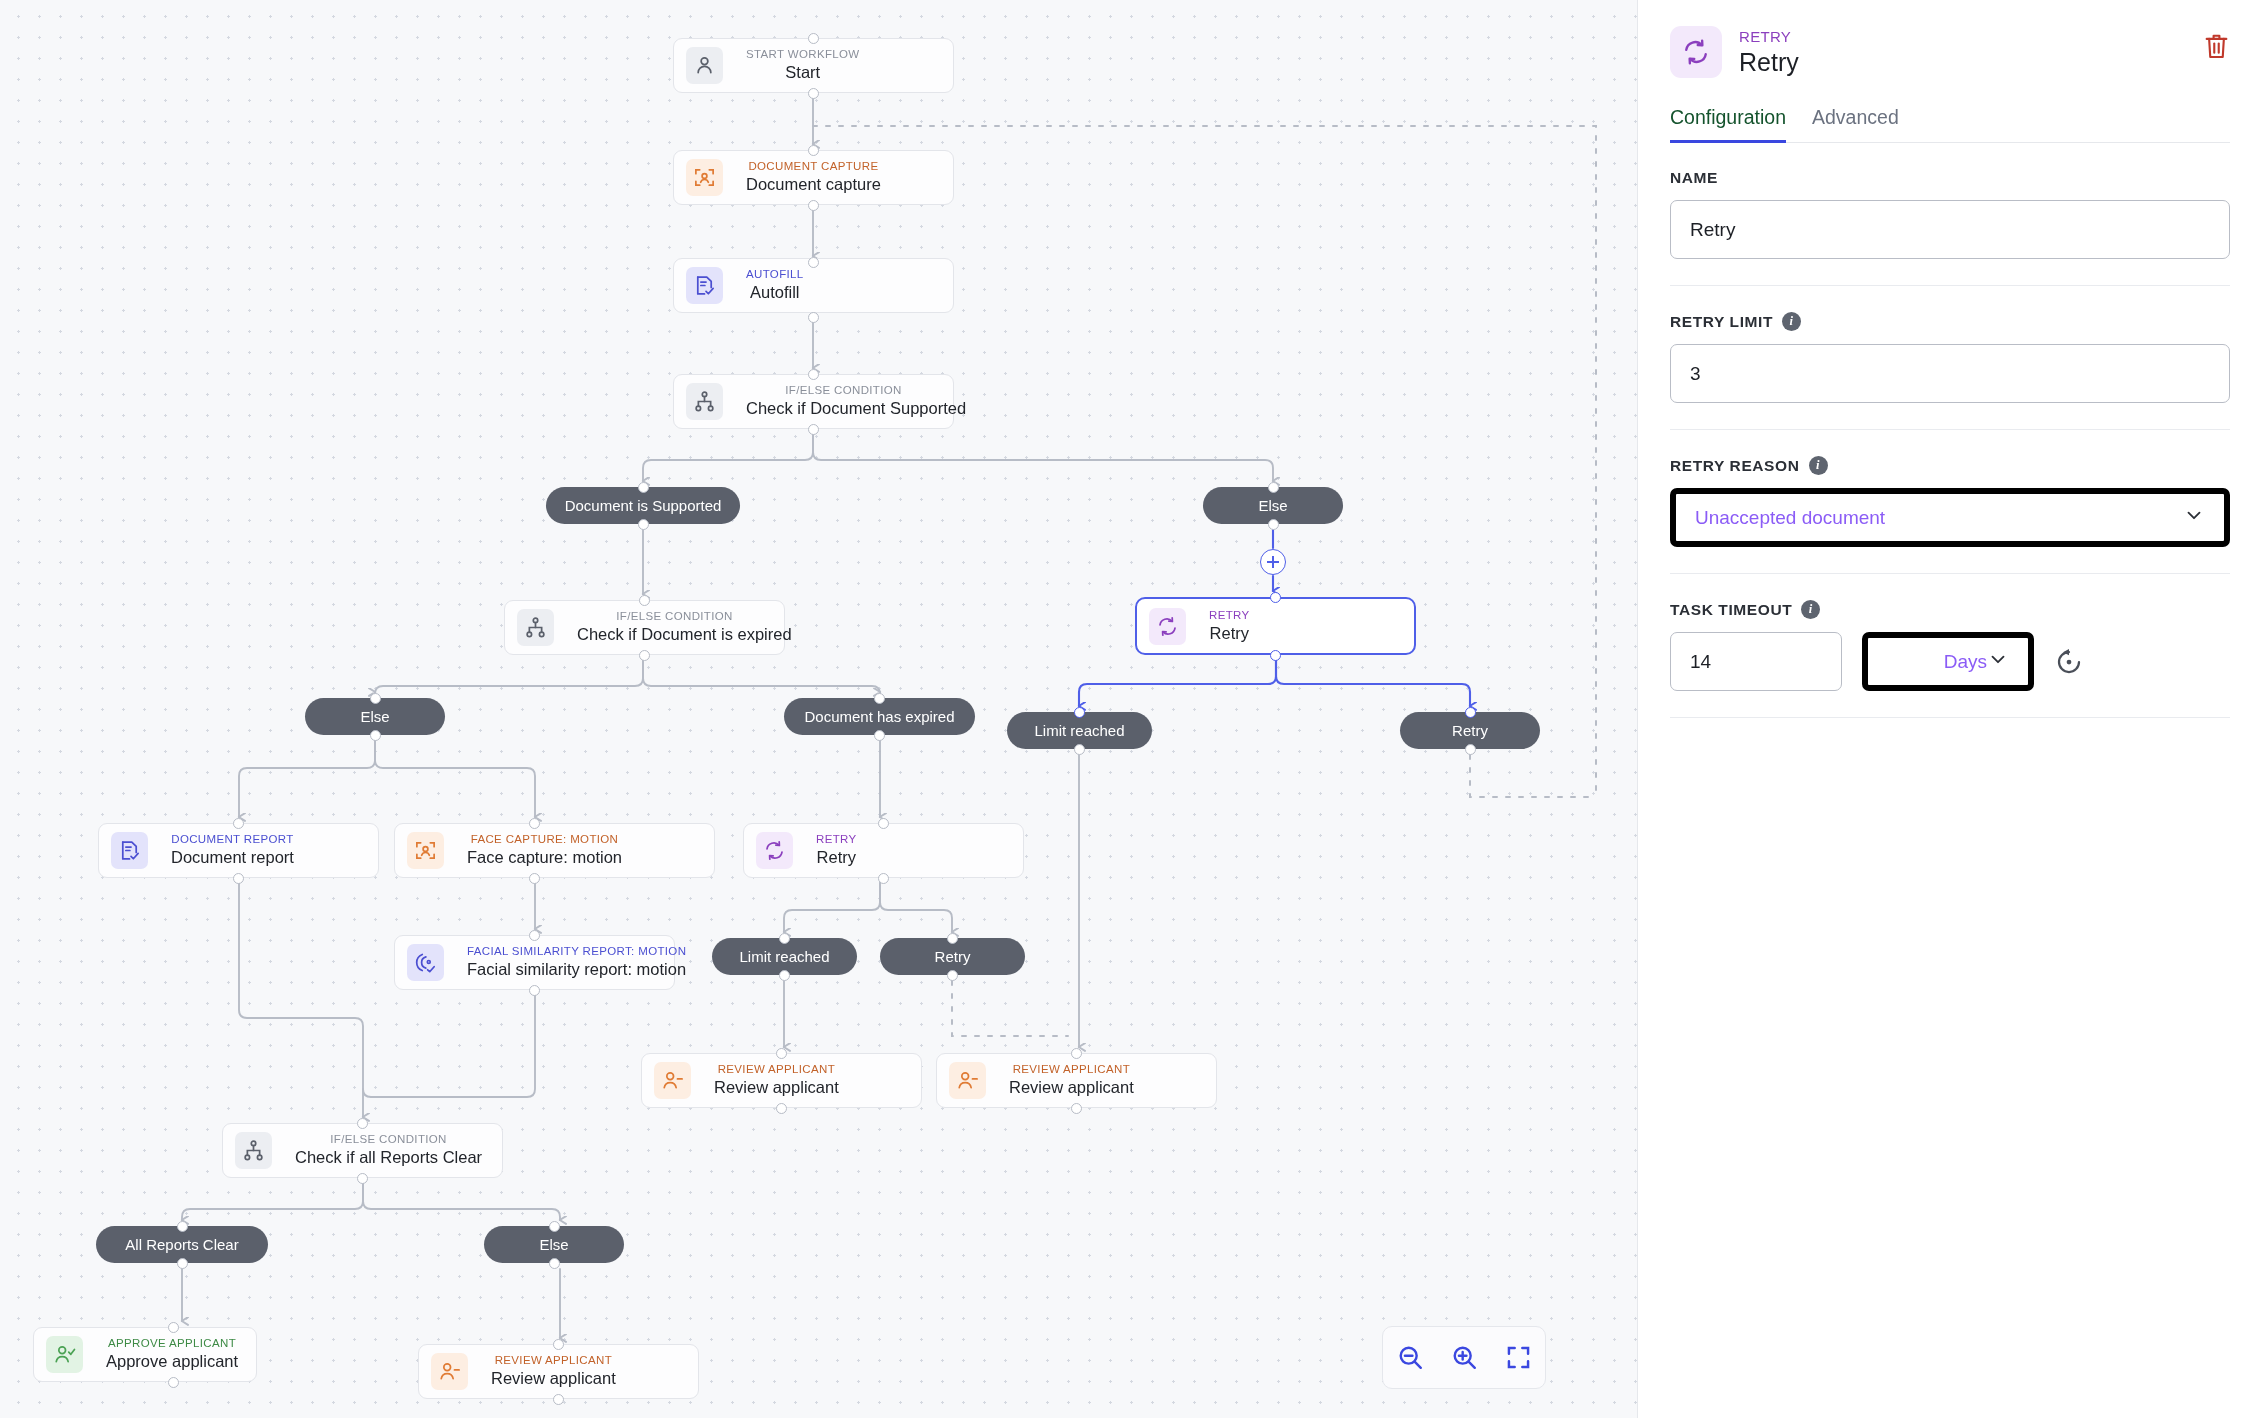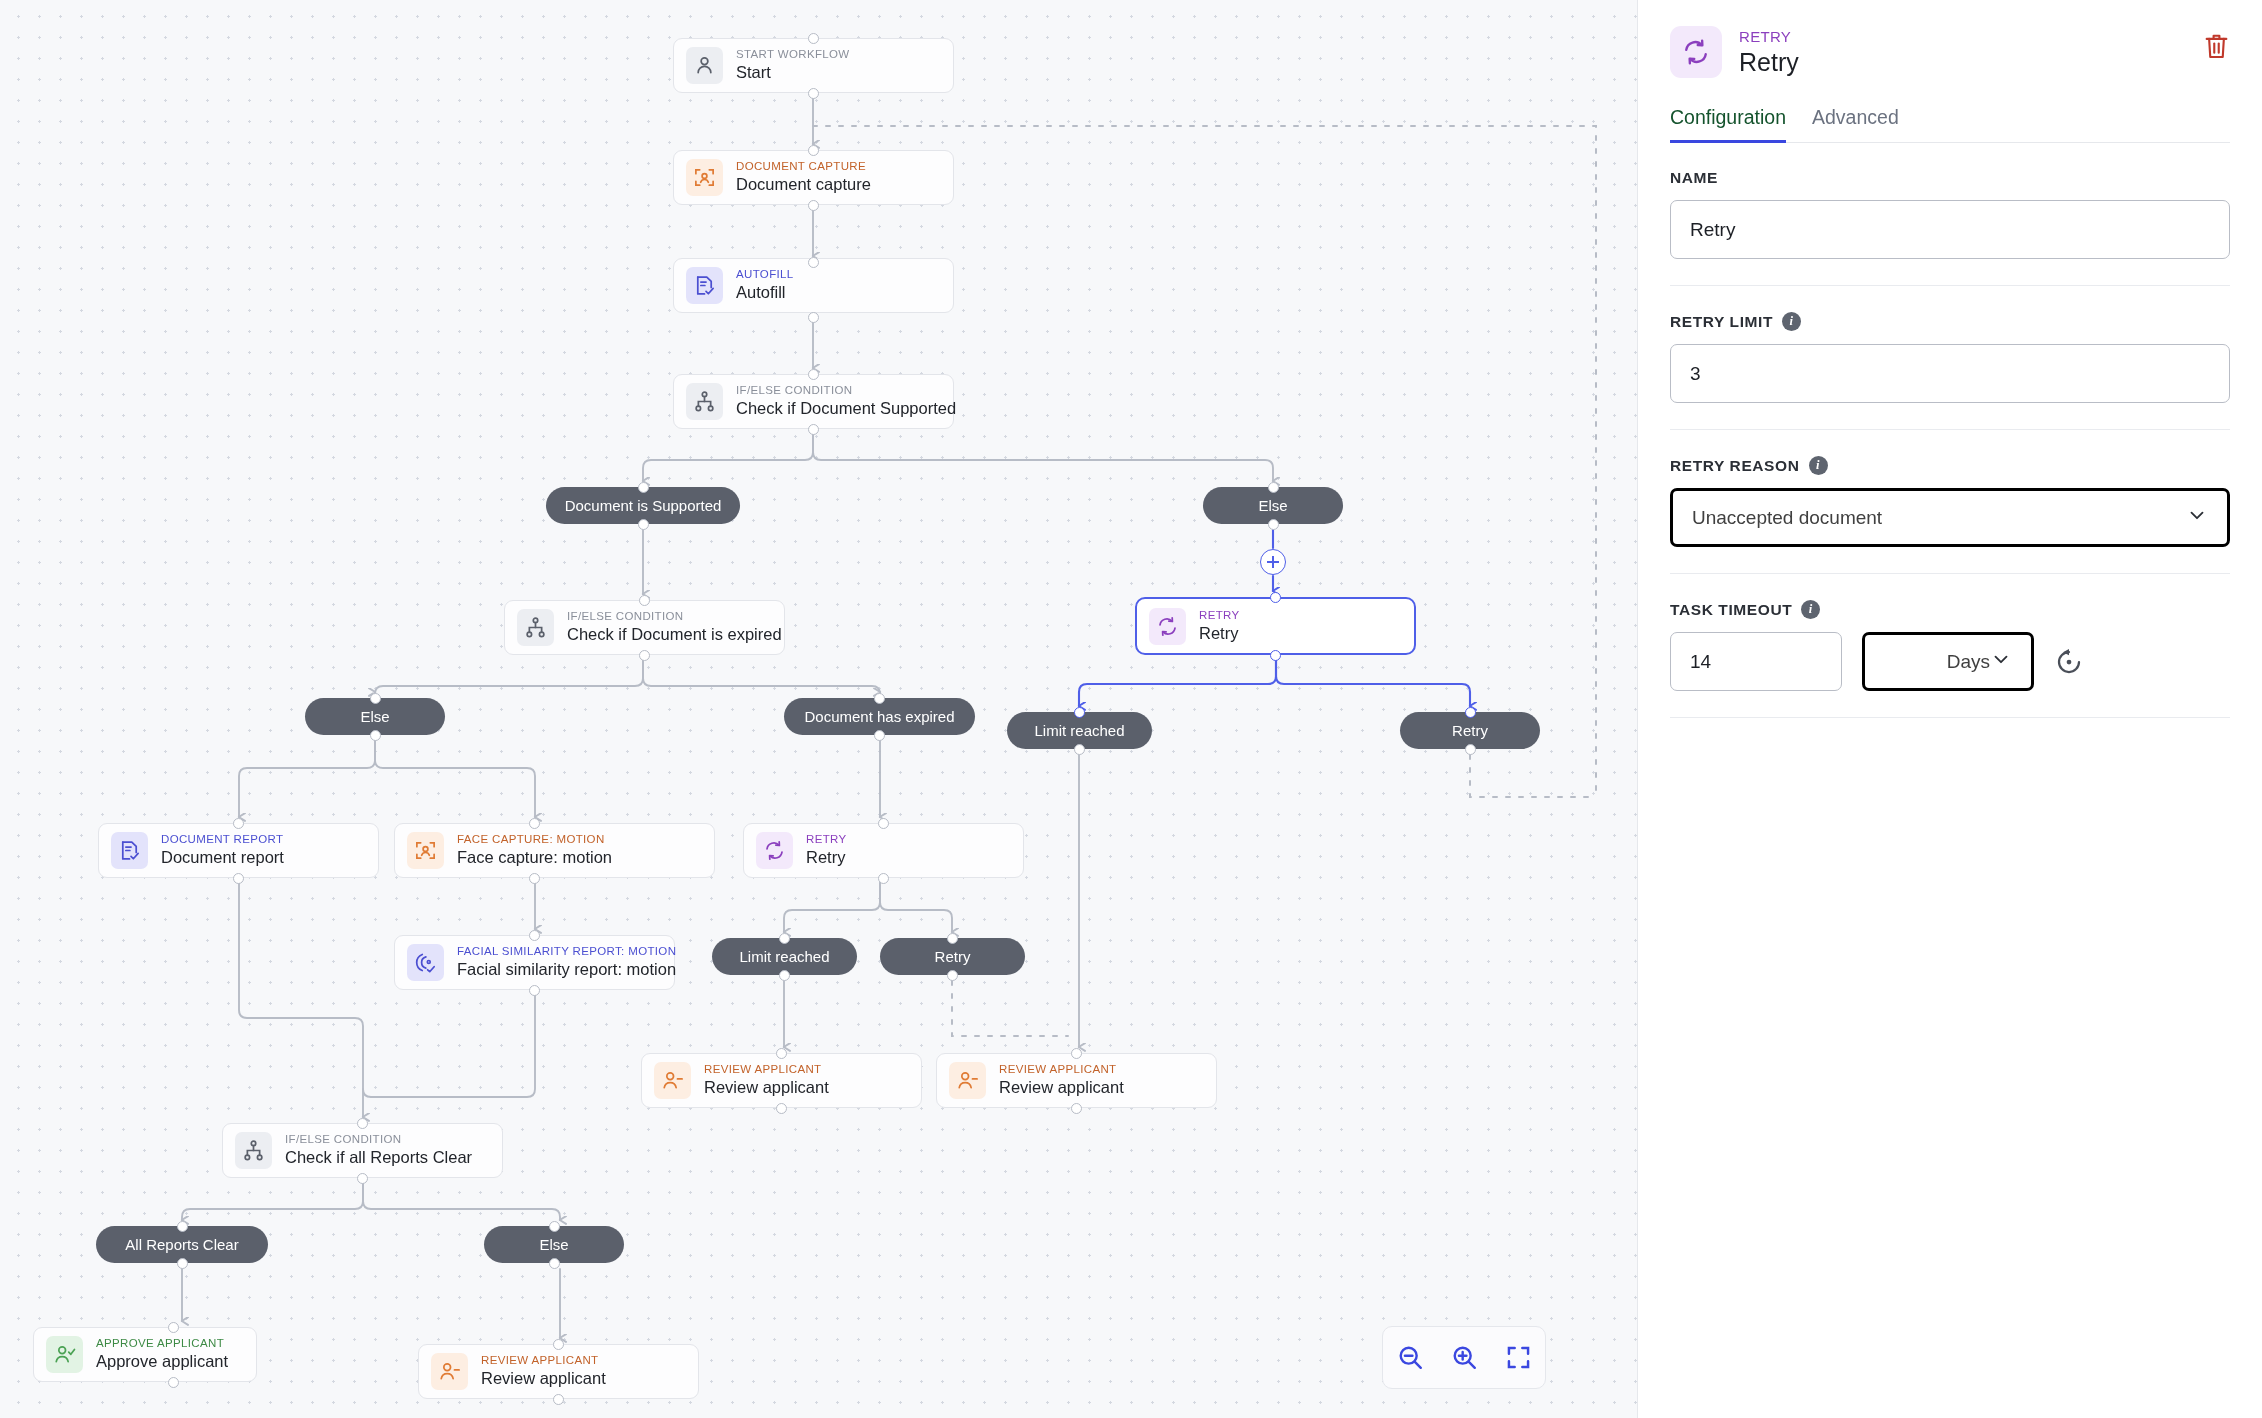--- a/index.html
+++ b/index.html
@@ -27,22 +27,23 @@
 
   
   .node {
     position: absolute;
     background: #fdfdfe;
     border: 1px solid #e3e5ea;
     border-radius: 9px;
     display: flex;
     align-items: center;
     padding: 9px 12px;
-    gap: 13px;
+    gap: 23px;
     z-index: 5;
+    text-align: center;
   }
   .node.selected {
     border: 2.2px solid #4f5fe8;
     background: #ffffff;
     border-radius: 10px;
   }
   .tile {
     width: 37px; height: 37px;
     border-radius: 7px;
     flex: none;
@@ -169,25 +170,25 @@
     border-radius: 7px;
     display: flex; align-items: center;
     padding: 0 19px;
     font-size: 19px; color: #1d2026;
     background: #fff;
     cursor: text;
   }
   .selectbox {
     margin-top: 13px;
     height: 59px;
-    border: 3px solid #000000;
+    border: 6px solid #000000;
     border-radius: 7px;
     display: flex; align-items: center; justify-content: space-between;
     padding: 0 19px;
-    font-size: 19px; color: #404040;
+    font-size: 19px; color: #8b5cf6;
     background: #fff; cursor: pointer;
   }
   .divider { height: 1px; background: #e9ebef; margin-top: 26px; }
   #timeoutrow { margin-top: 13px; display: flex; align-items: center; gap: 20px; }
   #timeoutrow .inputbox, #timeoutrow .selectbox { margin-top: 0; }
   #tnum { width: 172px; }
   #tunit { width: 172px; justify-content: flex-end; }
   #reset { cursor: pointer; display: flex; align-items: center; }
 </style>
 </head>

